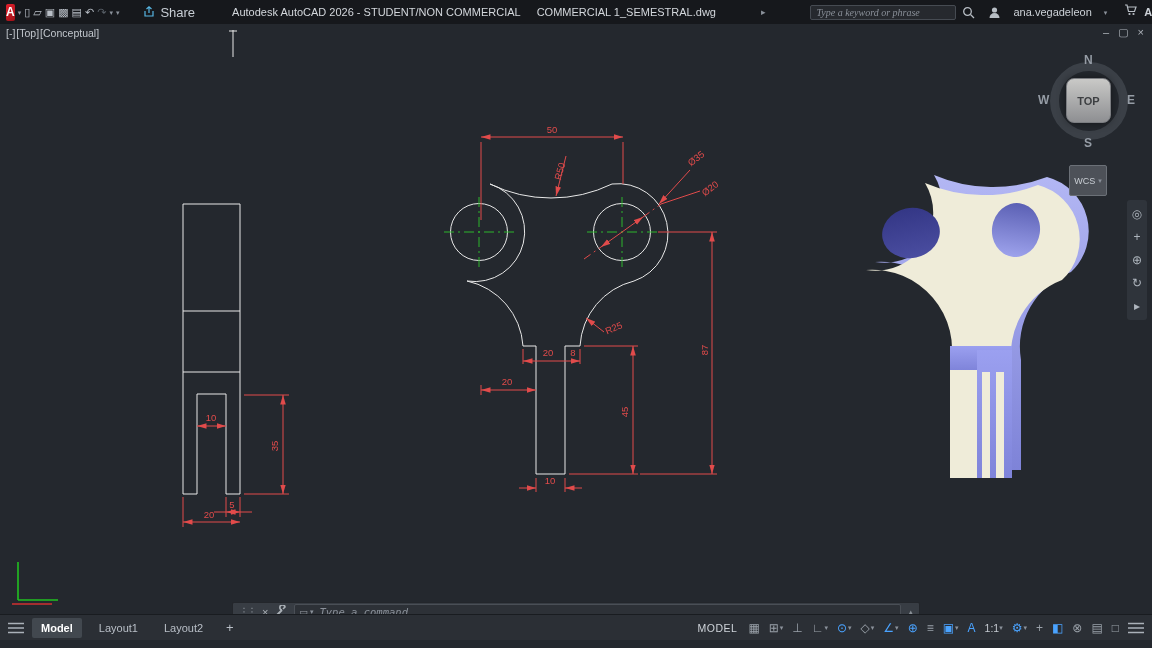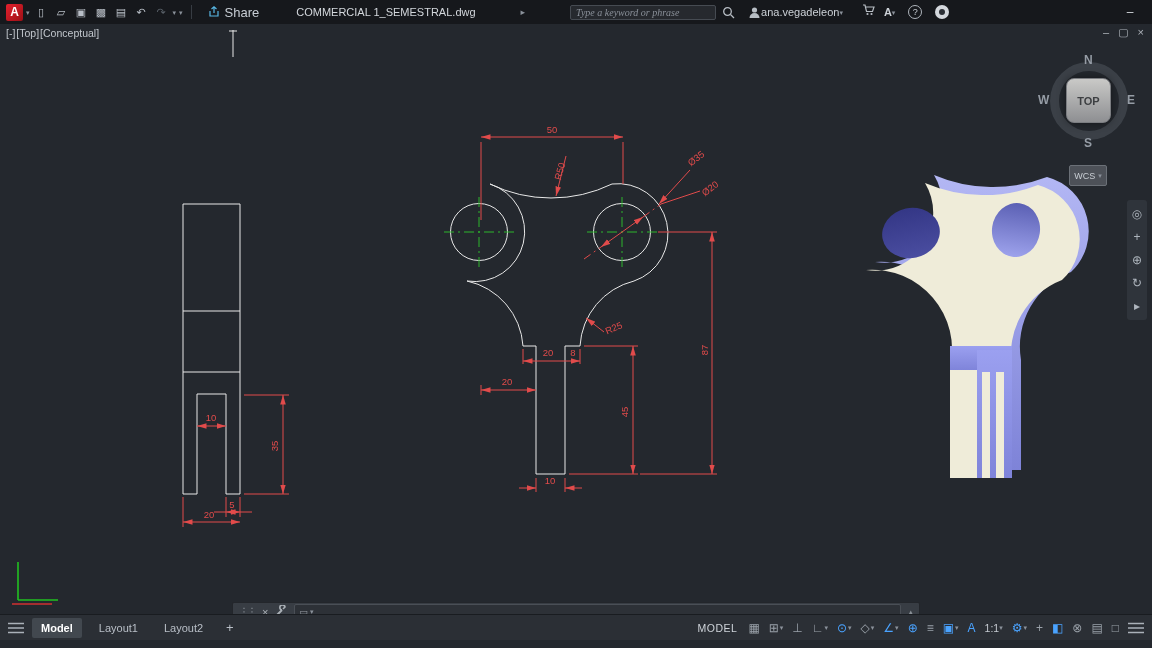--- a/index.html
+++ b/index.html
@@ -22,21 +22,21 @@
   .tbtn.dis{color:#5a6169;}
   .caret{color:#8b929b;font-size:7px;line-height:1;}
   .caret-md{color:#8b929b;font-size:9px;}
   .vsep{width:1px;height:14px;background:#373c43;margin:0 5px;}
   .share{display:flex;align-items:center;gap:5px;color:#c7cdd4;font-size:13px;margin:0 8px;}
   .titles{display:flex;gap:16px;margin-left:26px;font-size:11px;color:#d3d7dc;white-space:nowrap;}
   .searchwrap{display:flex;align-items:center;gap:6px;margin-left:42px;}
   .searchwrap input{width:146px;height:15px;background:#26292e;border:1px solid #464b52;border-radius:2px;
         color:#c7cdd4;font-size:10px;font-style:italic;padding:0 5px;outline:none;font-family:Liberation Serif, serif;margin-left:39px;}
   input::placeholder{color:#8a9099;font-style:italic;}
-  .userbox{display:flex;align-items:center;gap:0;color:#ccd1d7;font-size:11px;margin-left:10px;}
+  .userbox{display:flex;align-items:center;gap:12px;color:#ccd1d7;font-size:11px;margin-left:10px;}
   .circbtn{width:14px;height:14px;border-radius:50%;border:1px solid #aeb4bb;color:#c6ccd2;font-size:9px;
         display:flex;align-items:center;justify-content:center;}
   .circfill{width:14px;height:14px;border-radius:50%;background:#d4d8dd;display:flex;align-items:center;justify-content:center;}
   .circfill i{width:6px;height:6px;border-radius:50%;background:#2b2f35;}
   .winctl{margin-left:auto;display:flex;}
   .winbtn{width:32px;height:24px;text-align:center;line-height:24px;color:#d6dadf;font-size:12px;}
 
   
   .canvas{position:absolute;top:24px;left:0;right:0;bottom:26px;background:#24282e;overflow:hidden;}
   .draw{position:absolute;inset:0;width:1152px;height:598px;}
@@ -49,21 +49,21 @@
   .vplabel{position:absolute;top:3px;left:6px;font-size:10.5px;color:#c2c7cd;display:flex;gap:1px;}
   .vpctl{position:absolute;top:2px;right:8px;color:#aeb4bb;font-size:11px;display:flex;gap:9px;}
 
   .ring{position:absolute;left:1050px;top:38px;width:78px;height:78px;border-radius:50%;
         border:9px solid rgba(98,104,113,.38);}
   .cube{position:absolute;left:1066px;top:54px;width:45px;height:45px;border-radius:8px;
         background:linear-gradient(180deg,#c9c9c7,#8e8f92);border:1px solid #7b7d81;
         display:flex;align-items:center;justify-content:center;color:#3d3f42;font-size:11px;font-weight:bold;
         box-shadow:0 0 8px rgba(0,0,0,.45);}
   .vcl{position:absolute;color:#959ca5;font-size:12px;font-weight:bold;}
-  .wcs{position:absolute;left:1069px;top:141px;width:38px;height:21px;background:#4d5158;border:1px solid #6b7077;
+  .wcs{position:absolute;left:1069px;top:141px;width:38px;height:31px;background:#4d5158;border:1px solid #6b7077;
        border-radius:2px;color:#c9ced4;font-size:9px;display:flex;align-items:center;justify-content:center;gap:3px;}
   .navbar{position:absolute;right:5px;top:176px;width:20px;display:flex;flex-direction:column;align-items:center;
        gap:9px;padding:7px 0;background:rgba(70,75,82,.35);border-radius:3px;color:#aeb5bd;font-size:12px;}
 
   .cmdbar{position:absolute;left:232px;top:578px;width:688px;height:19px;background:#383d44;border:1px solid #23262b;
        border-radius:2px;display:flex;align-items:center;gap:7px;padding:0 6px;}
   .grip{color:#8a9097;font-size:10px;letter-spacing:-2px;display:flex;}
   .cmdx{color:#aab0b6;font-size:11px;}
   .cmd-field{flex:1;height:15px;background:#2d3137;border:1px solid #4a4f56;border-radius:2px;
        display:flex;align-items:center;gap:4px;padding:0 4px;}
@@ -105,20 +105,21 @@
 
     <span class="share">
       <svg width="12" height="12" viewBox="0 0 12 12">
         <path d="M2,5 V10 H10 V5" fill="none" stroke="#58b7e4" stroke-width="1.2"></path>
         <path d="M6,7 V1 M3.5,3 L6,0.8 L8.5,3" fill="none" stroke="#58b7e4" stroke-width="1.2"></path>
       </svg>
       <span>Share</span>
     </span>
 
     <span class="titles">
+      <span>Autodesk AutoCAD 2026 - STUDENT/NON COMMERCIAL</span>
       <span>COMMERCIAL 1_SEMESTRAL.dwg</span>
     </span>
 
     <span class="searchwrap">
       <span class="caret-md">▸</span>
       <input placeholder="Type a keyword or phrase" style="">
       <svg width="13" height="13" viewBox="0 0 13 13">
         <circle cx="5.5" cy="5.5" r="3.8" fill="none" stroke="#b7bdc4" stroke-width="1.3"></circle>
         <path d="M8.5,8.5 L12,12" stroke="#b7bdc4" stroke-width="1.3"></path>
       </svg>
@@ -322,20 +323,21 @@
         <svg width="12" height="12" viewBox="0 0 12 12">
           <path d="M2,10 L7,5" stroke="#aab0b6" stroke-width="2"></path>
           <path d="M7,5 a2.6,2.6 0 1 1 3,-3 l-2,2" fill="none" stroke="#aab0b6" stroke-width="1.6"></path>
         </svg>
       </span>
       <div class="cmd-field">
         <span class="cmd-recent">
           <span>▭</span>
           <span class="caret">▾</span>
         </span>
+        <input placeholder="Type a command" style="">
       </div>
       <span class="cmdscroll">▴</span>
     </div>
   </div>
 
   <footer class="sb">
     <svg width="16" height="12" viewBox="0 0 16 12">
       <path d="M0,1.5 H16 M0,6 H16 M0,10.5 H16" stroke="#aab1b9" stroke-width="1.6"></path>
     </svg>
     <span class="tab active">Model</span>

